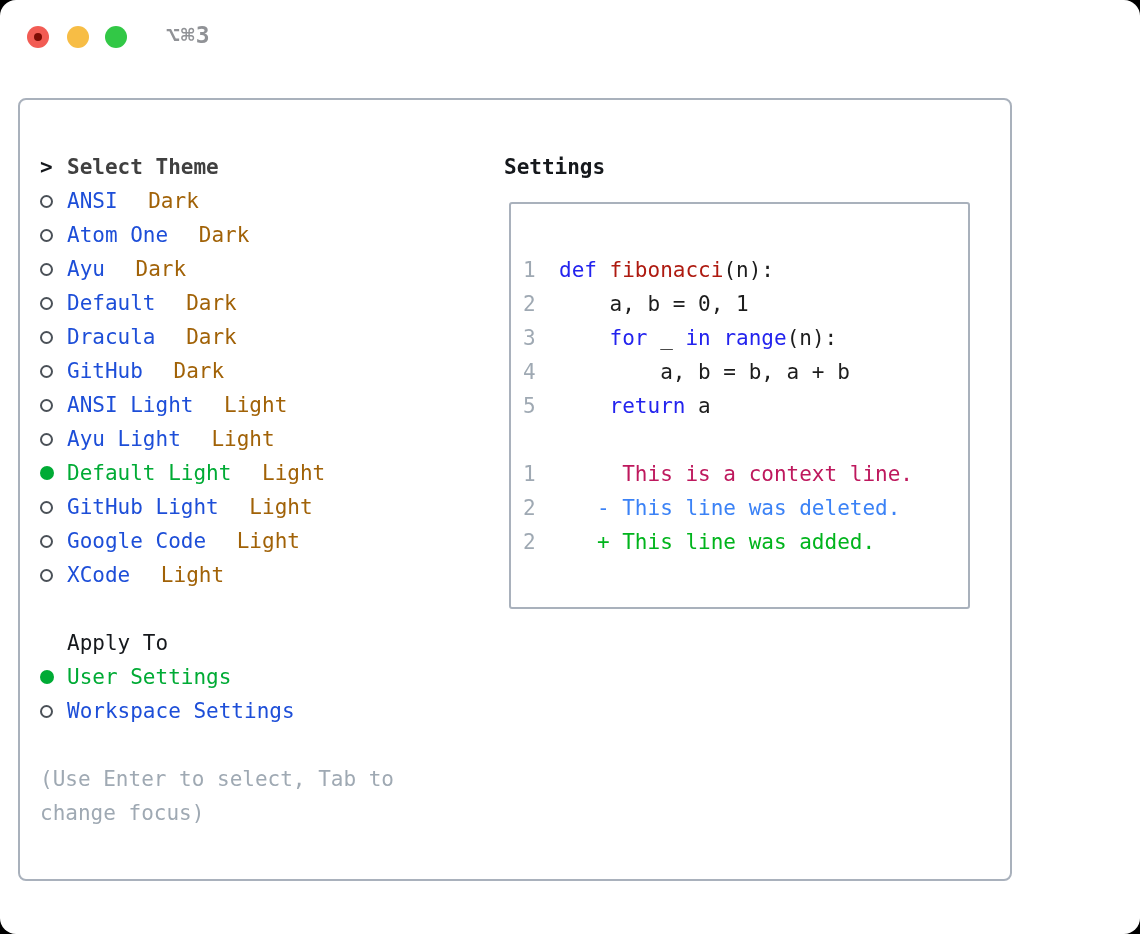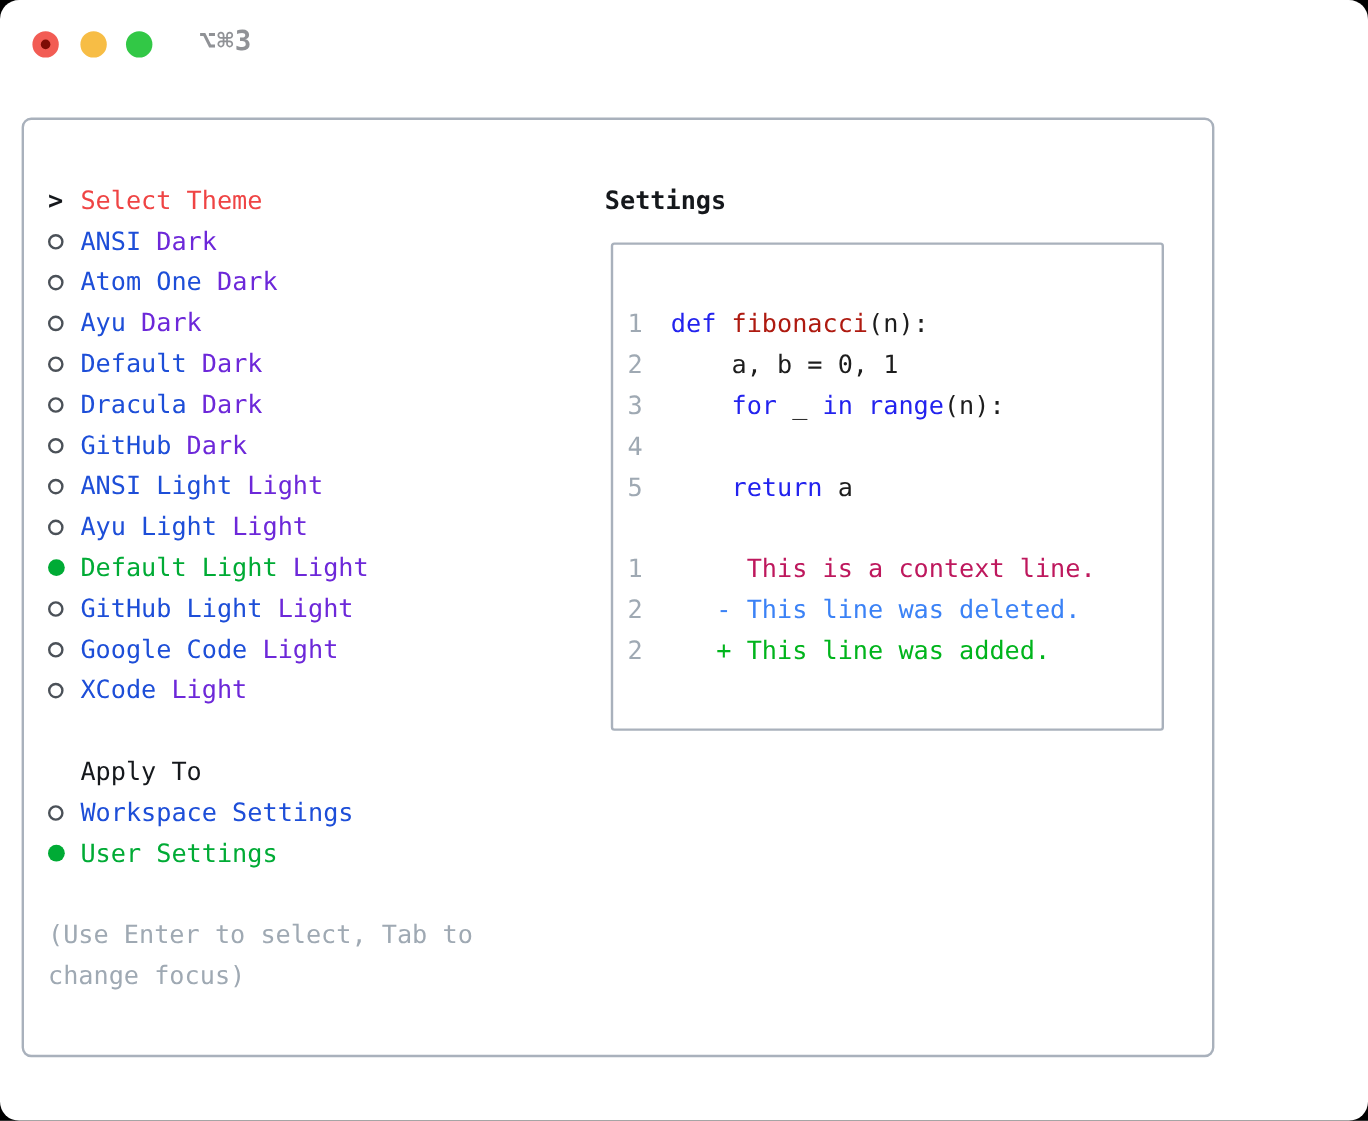--- a/index.html
+++ b/index.html
@@ -30,30 +30,30 @@
   
   .panel{
     position:absolute;left:18px;top:98px;width:994px;height:783px;
     border:2px solid #a9b1bc;border-radius:8px;box-sizing:border-box;
     background:#fff;
   }
   .row{height:34px;line-height:34px;font-size:21px;display:flex;align-items:center;white-space:pre;}
   
   .left-col{position:absolute;left:20px;top:50px;width:440px;}
   .prompt{font-weight:bold;color:#15181c;width:27px;display:inline-block;}
-  .title{font-weight:normal;color:#ef4444;}
+  .title{font-weight:bold;color:#404040;}
   .marker-cell{width:27px;display:flex;align-items:center;}
   .marker{
     width:13px;height:13px;border-radius:50%;box-sizing:border-box;
     border:2px solid #4b5158;display:inline-block;
   }
   .marker.sel{border:none;background:#00ab35;width:14px;height:14px;}
   .label{color:#1d4ed8;}
   .label.green{color:#00ab35;}
-  .muted{color:#6d28d9;}
+  .muted{color:#a16207;margin-left:18px;}
   .spacer{height:34px;}
   .apply-title{color:#15181c;padding-left:27px;}
   .hint{
     margin-top:34px;width:400px;font-size:21px;line-height:34px;color:#9fa9b3;
   }
   
   .right-col{position:absolute;left:484px;top:50px;width:490px;}
   .preview-title{height:34px;line-height:34px;font-size:21px;font-weight:bold;color:#15181c;}
   .preview-box{
     position:absolute;left:5px;top:102px;width:461px;height:407px;
@@ -103,37 +103,37 @@
           <div class="row"><span class="marker-cell"><span class="marker"></span></span><span class="label">GitHub Light</span><span class="muted"> Light</span></div>
           <div class="row"><span class="marker-cell"><span class="marker"></span></span><span class="label">Google Code</span><span class="muted"> Light</span></div>
           <div class="row"><span class="marker-cell"><span class="marker"></span></span><span class="label">XCode</span><span class="muted"> Light</span></div>
         </div>
 
       <div class="spacer"></div>
 
       <div class="row apply-title">Apply To</div>
 
       <div id="apply-list">
+          <div class="row"><span class="marker-cell"><span class="marker sel"></span></span><span class="label green">User Settings</span></div>
           <div class="row"><span class="marker-cell"><span class="marker"></span></span><span class="label">Workspace Settings</span></div>
-          <div class="row"><span class="marker-cell"><span class="marker sel"></span></span><span class="label green">User Settings</span></div>
         </div>
 
       <div class="hint">(Use Enter to select, Tab to change focus)</div>
     </div>
 
     <div class="right-col">
       <div class="preview-title">Settings</div>
     </div>
 
     <div class="preview-box" style="left:489px;">
       <div id="code-lines">
           <div class="code-line"><span class="num">1</span><span class="seg kw">def </span><span class="seg fn">fibonacci</span><span class="seg pl">(n):</span></div>
           <div class="code-line"><span class="num">2</span><span class="seg pl">    a, b = 0, 1</span></div>
           <div class="code-line"><span class="num">3</span><span class="seg pl">    </span><span class="seg kw">for</span><span class="seg pl"> _ </span><span class="seg kw">in</span><span class="seg pl"> </span><span class="seg kw">range</span><span class="seg pl">(n):</span></div>
-          <div class="code-line"><span class="num">4</span></div>
+          <div class="code-line"><span class="num">4</span><span class="seg pl">        a, b = b, a + b</span></div>
           <div class="code-line"><span class="num">5</span><span class="seg pl">    </span><span class="seg kw">return</span><span class="seg pl"> a</span></div>
           <div class="code-line"><span class="num"></span></div>
           <div class="code-line"><span class="num">1</span><span class="seg ctx">     This is a context line.</span></div>
           <div class="code-line"><span class="num">2</span><span class="seg del">   - This line was deleted.</span></div>
           <div class="code-line"><span class="num">2</span><span class="seg add">   + This line was added.</span></div>
         </div>
     </div>
 
   </div>
 </div>

